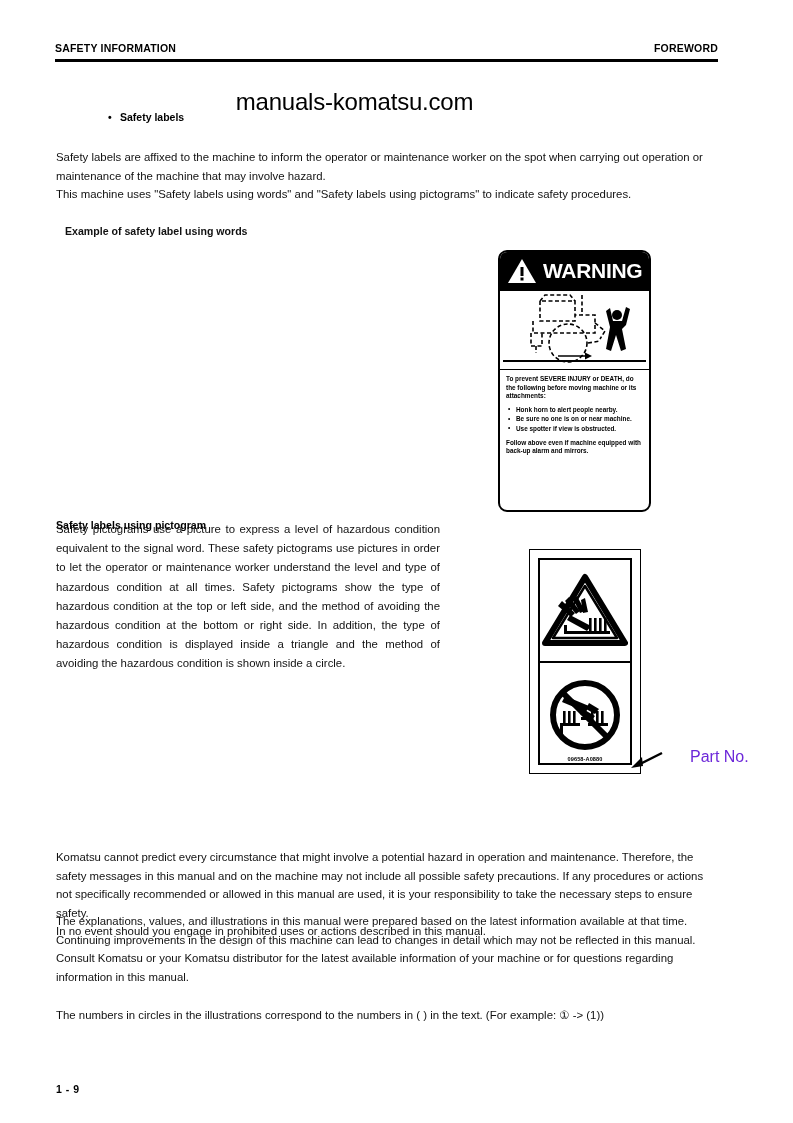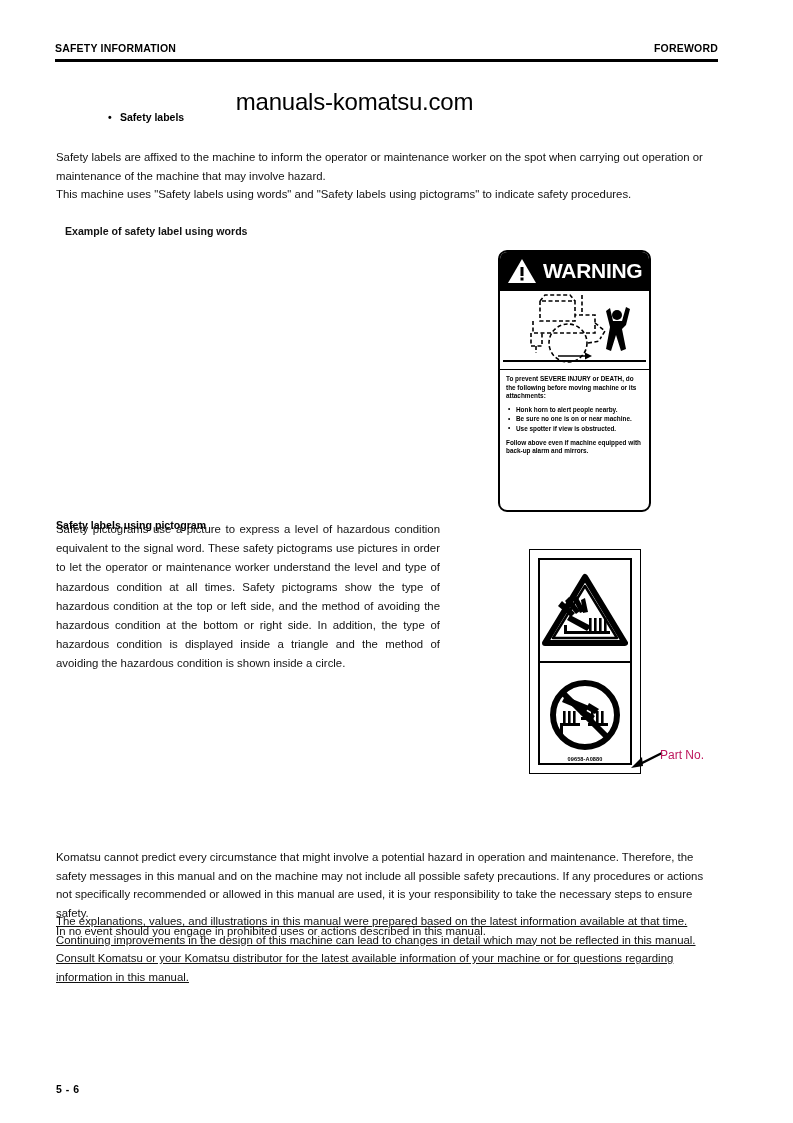--- a/index.html
+++ b/index.html
@@ -89,21 +89,21 @@
     font-size: 10.6px;
     font-weight: bold;
   }
   .p-pictogram {
     left: 56px; top: 520px; width: 384px;
     text-align: justify;
     line-height: 19.2px;
   }
 
   .p-komatsu { left: 56px; top: 800px; width: 665px; margin-top: 48px; }
-  .p-explan  { left: 56px; top: 912px; width: 665px; text-decoration: underline; }
+  .p-explan  { left: 56px; top: 912px; width: 665px; }
   .p-numbers { left: 56px; top: 1006px; width: 665px; }
 
   
   .footer {
     position: absolute;
     left: 56px;
     top: 1083px;
     font-size: 10.5px;
     font-weight: bold;
     letter-spacing: 0.5px;
@@ -210,24 +210,24 @@
     transform: translateX(-50%);
     bottom: 1px;
     font-size: 5.6px;
     font-weight: bold;
     letter-spacing: 0.1px;
     background: #fff;
     white-space: nowrap;
   }
   .partno-callout {
     position: absolute;
-    left: 660px;
+    left: 690px;
     top: 748px;
-    font-size: 12px;
-    color: #be185d;
+    font-size: 16px;
+    color: #6d28d9;
   }
   .partno-arrow {
     position: absolute;
     left: 628px;
     top: 745px;
     width: 40px;
     height: 28px;
   }
 </style>
 </head>
@@ -378,16 +378,17 @@
     <svg width="40" height="28" viewBox="0 0 40 28">
       <line x1="34" y1="8" x2="10" y2="20" stroke="#000" stroke-width="2.4"></line>
       <path d="M3 23 L14 12 L15 21 Z" fill="#000"></path>
     </svg>
   </div>
   <div class="partno-callout">Part No.</div>
 
   <div class="para p-komatsu" style="white-space: pre-line;">Komatsu cannot predict every circumstance that might involve a potential hazard in operation and maintenance. Therefore, the safety messages in this manual and on the machine may not include all possible safety precautions. If any procedures or actions not specifically recommended or allowed in this manual are used, it is your responsibility to take the necessary steps to ensure safety.
 In no event should you engage in prohibited uses or actions described in this manual.</div>
   <div class="para p-explan">The explanations, values, and illustrations in this manual were prepared based on the latest information available at that time.  Continuing  improvements  in the design of this machine can lead to changes in detail which may not be reflected in this manual.  Consult Komatsu or your Komatsu distributor for the latest available information of your machine or for  questions  regarding information in this manual.</div>
-
-  <div class="footer">5 - 6</div>
+  <div class="para p-numbers">The numbers in circles in the illustrations correspond to the numbers in (  ) in the text.  (For example: ① -&gt; (1))</div>
+
+  <div class="footer">1 - 9</div>
 
 </div>
 
 </body></html>

